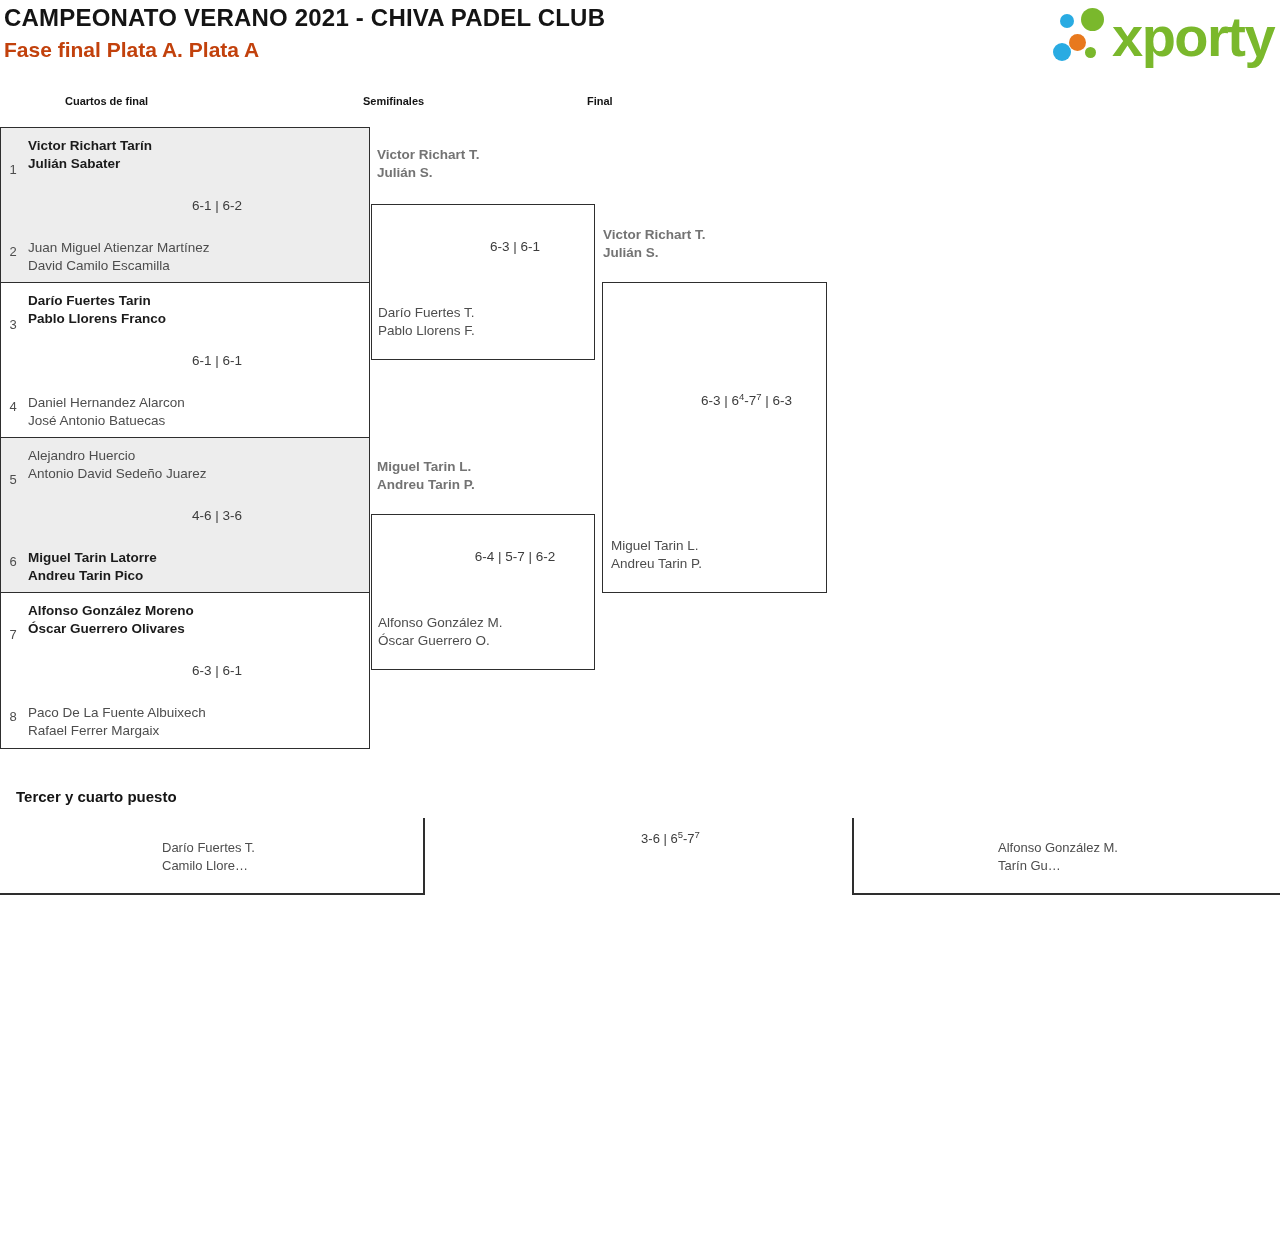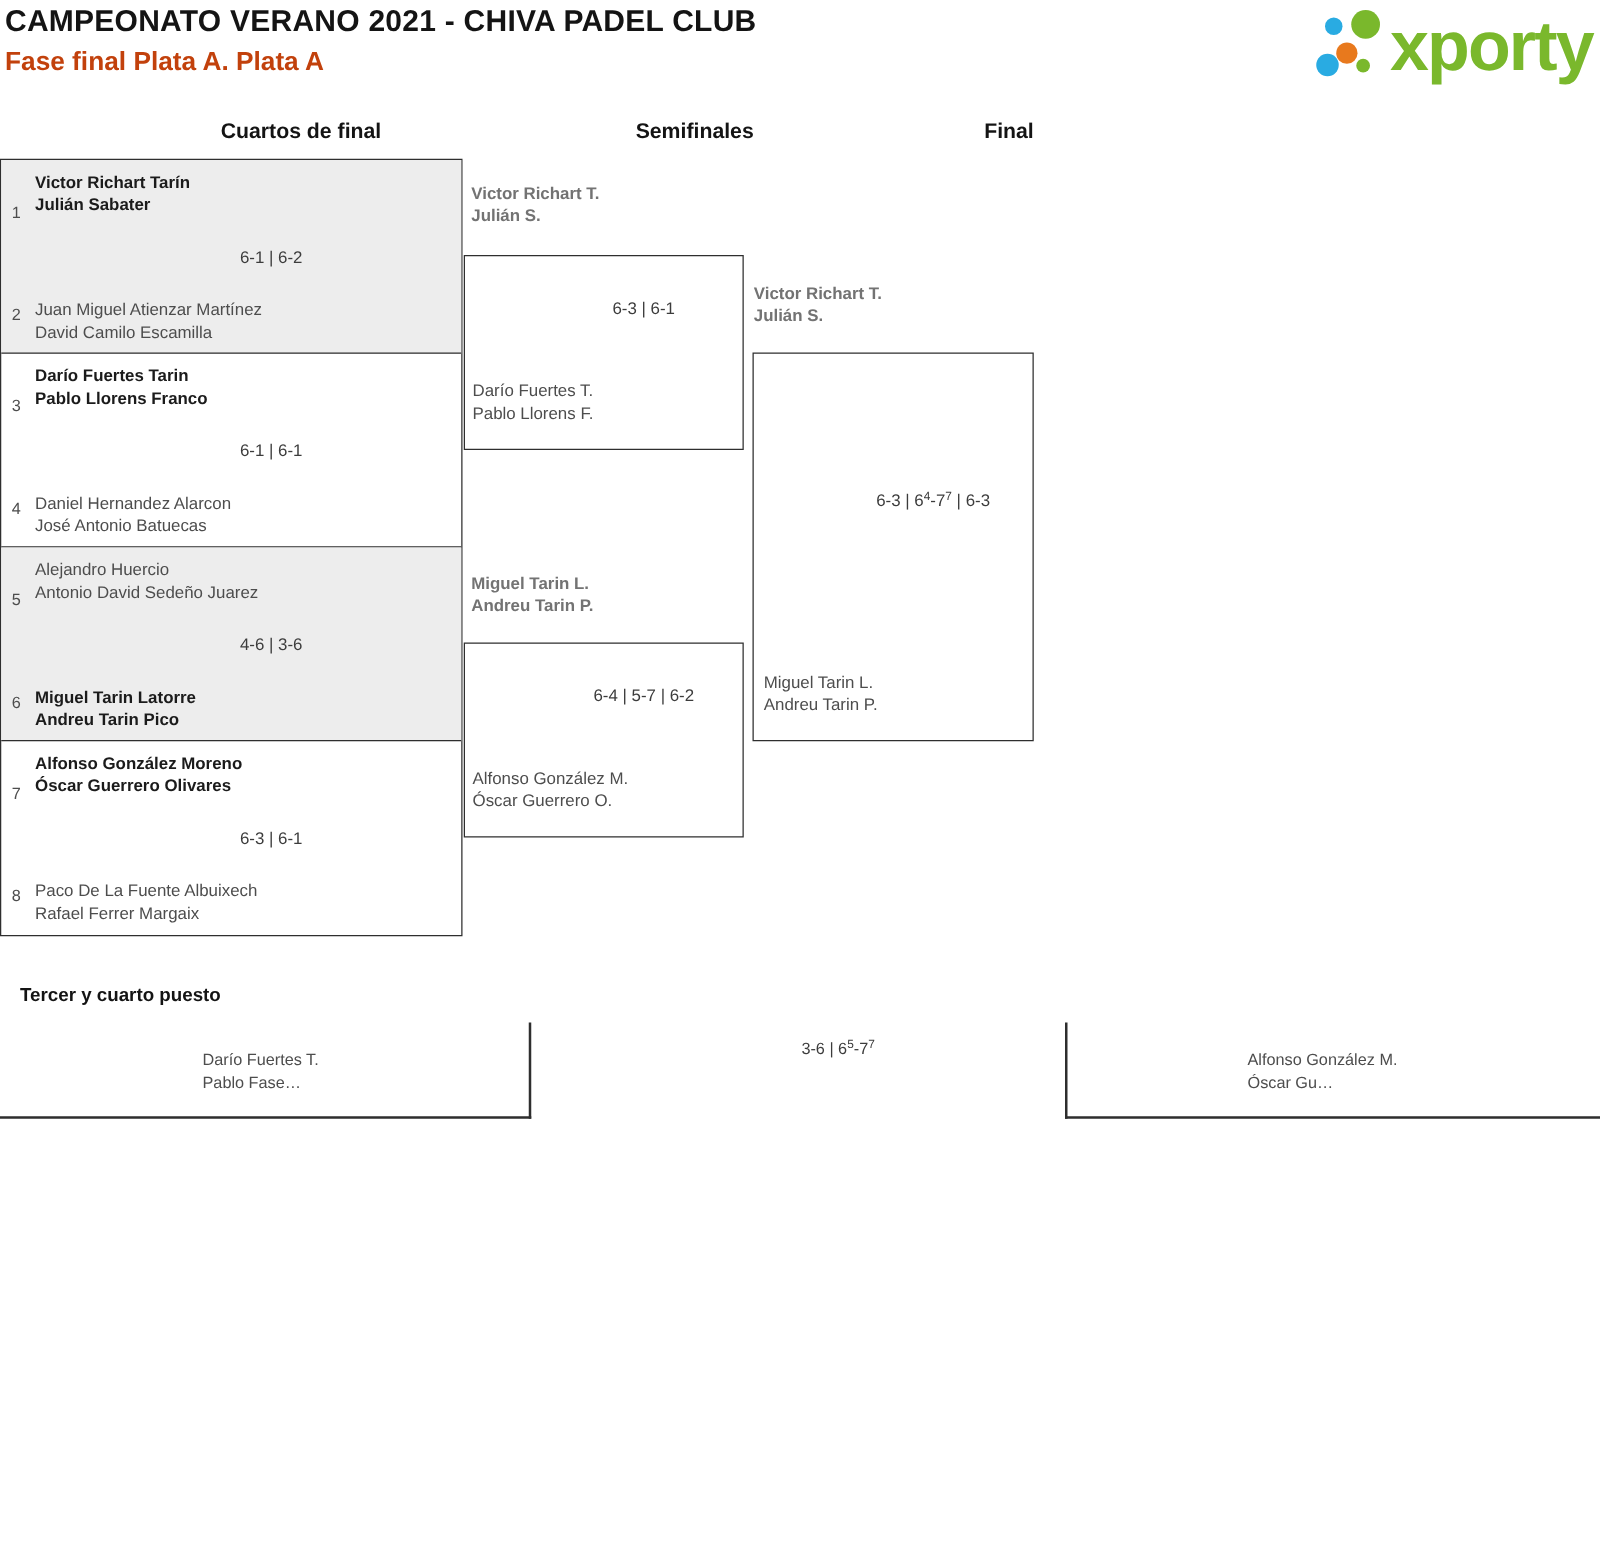--- a/index.html
+++ b/index.html
@@ -13,21 +13,21 @@
   .title    { left:4px; top:4px;  font-size:24px; font-weight:bold; color:#141414; letter-spacing:0.2px; white-space:nowrap; }
   .subtitle { left:4px; top:38px; font-size:21px; font-weight:bold; color:#c2410c; white-space:nowrap; }
 
   
   .logo { left:1050px; top:5px; width:230px; height:62px; }
   .dot  { position:absolute; border-radius:50%; }
   .logo-text { position:absolute; left:62px; top:2px; font-size:56px; line-height:60px;
                font-weight:bold; letter-spacing:-1.5px; }
 
   
-  .round-header { top:95px; width:240px; text-align:right; font-size:17px; font-weight:bold; color:#141414; }
+  .round-header { top:95px; width:240px; text-align:left; font-size:11px; font-weight:bold; color:#141414; }
 
   
   .qf-col { left:0; top:127px; width:370px; border:1px solid #2e2e2e; background:#fff; box-sizing:border-box; }
   .qf-row { position:relative; height:155px; border-bottom:1px solid #2e2e2e; box-sizing:border-box; }
   .qf-row:last-child { border-bottom:none; }
   .qf-row.alt { background:#ededed; }
   .seed { position:absolute; left:0; width:24px; text-align:center; font-size:13px; color:#4d4d4d; }
   .seed.s-top { top:34px; }
   .seed.s-bottom { top:116px; }
 
@@ -175,24 +175,24 @@
       <div>Miguel Tarin L.</div>
       <div>Andreu Tarin P.</div>
     </div>
   </div>
 
   <div class="abs tp-heading">Tercer y cuarto puesto</div>
 
   <div class="abs tp-left"></div>
   <div class="abs tp-names" style="left:162px; top:839px;">
     <div>Darío Fuertes T.</div>
-    <div>Pablo Fase…</div>
+    <div>Camilo Llore…</div>
   </div>
 
   <div class="score tp-score"><span>3-6 | 6</span><span class="sup">5</span><span>-7</span><span class="sup">7</span></div>
 
   <div class="abs tp-right"></div>
   <div class="abs tp-names" style="left:998px; top:839px;">
     <div>Alfonso González M.</div>
-    <div>Óscar Gu…</div>
+    <div>Tarín Gu…</div>
   </div>
 
 </div>
 
 </body></html>

